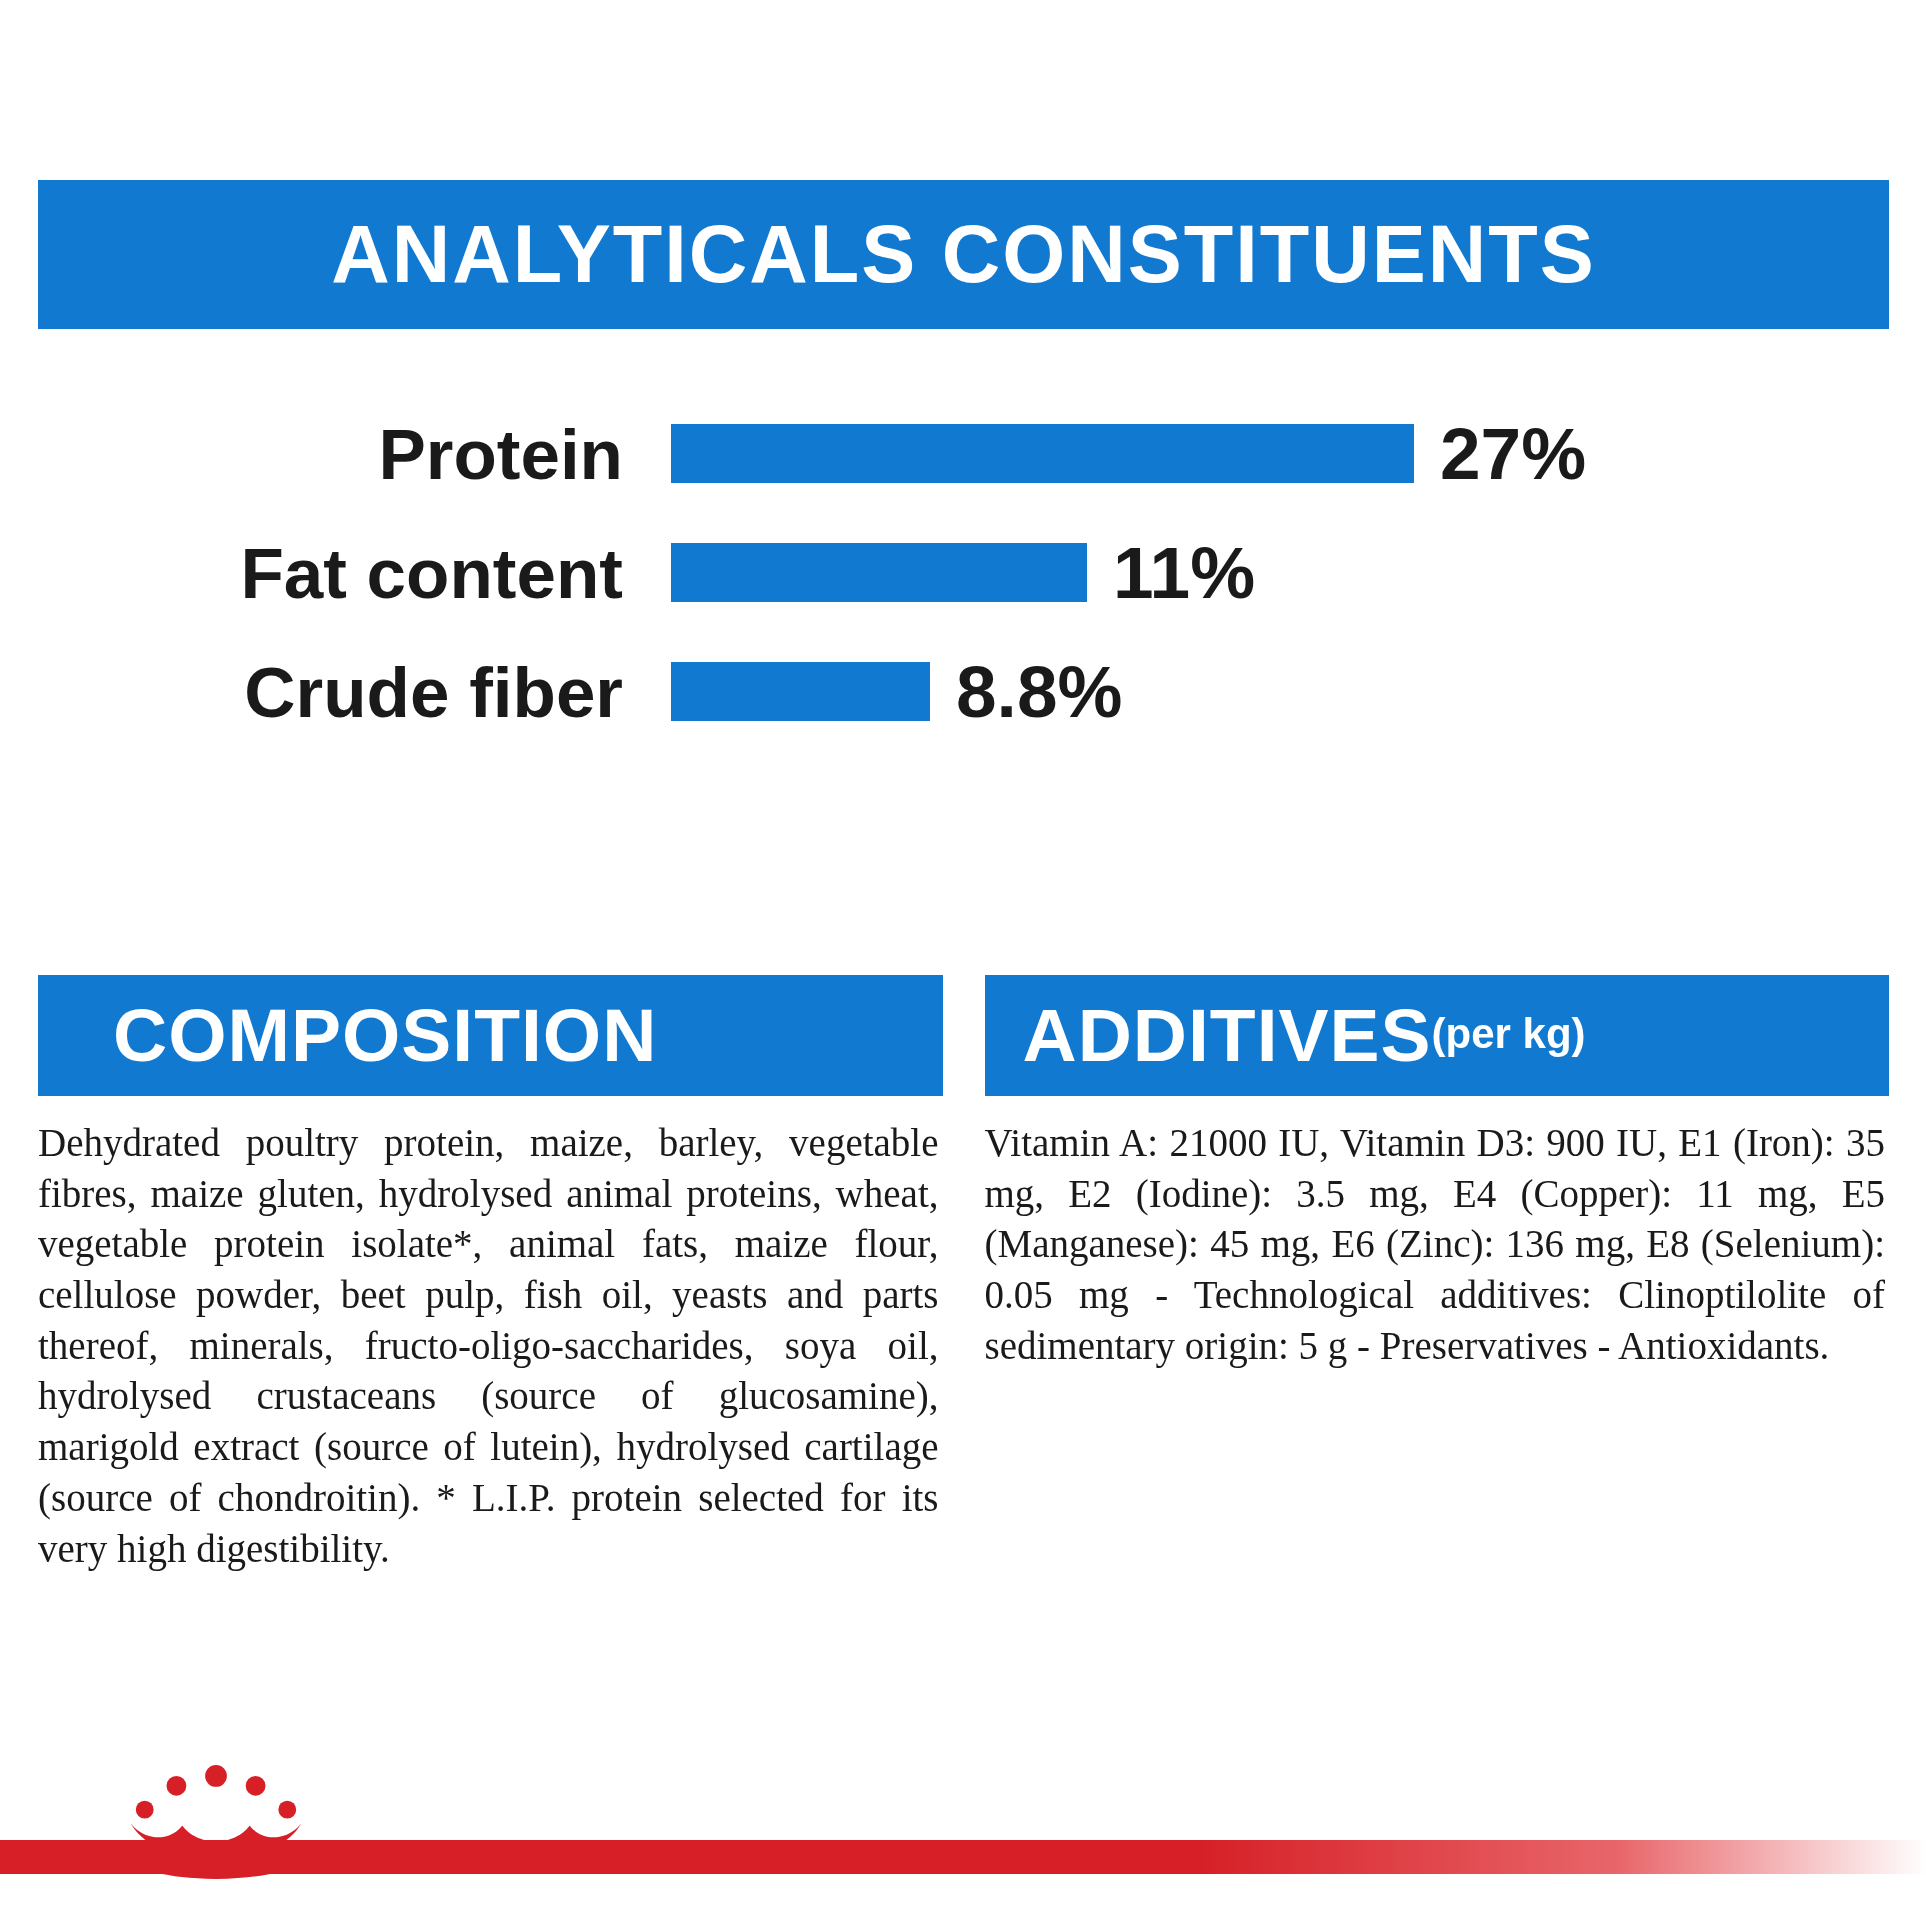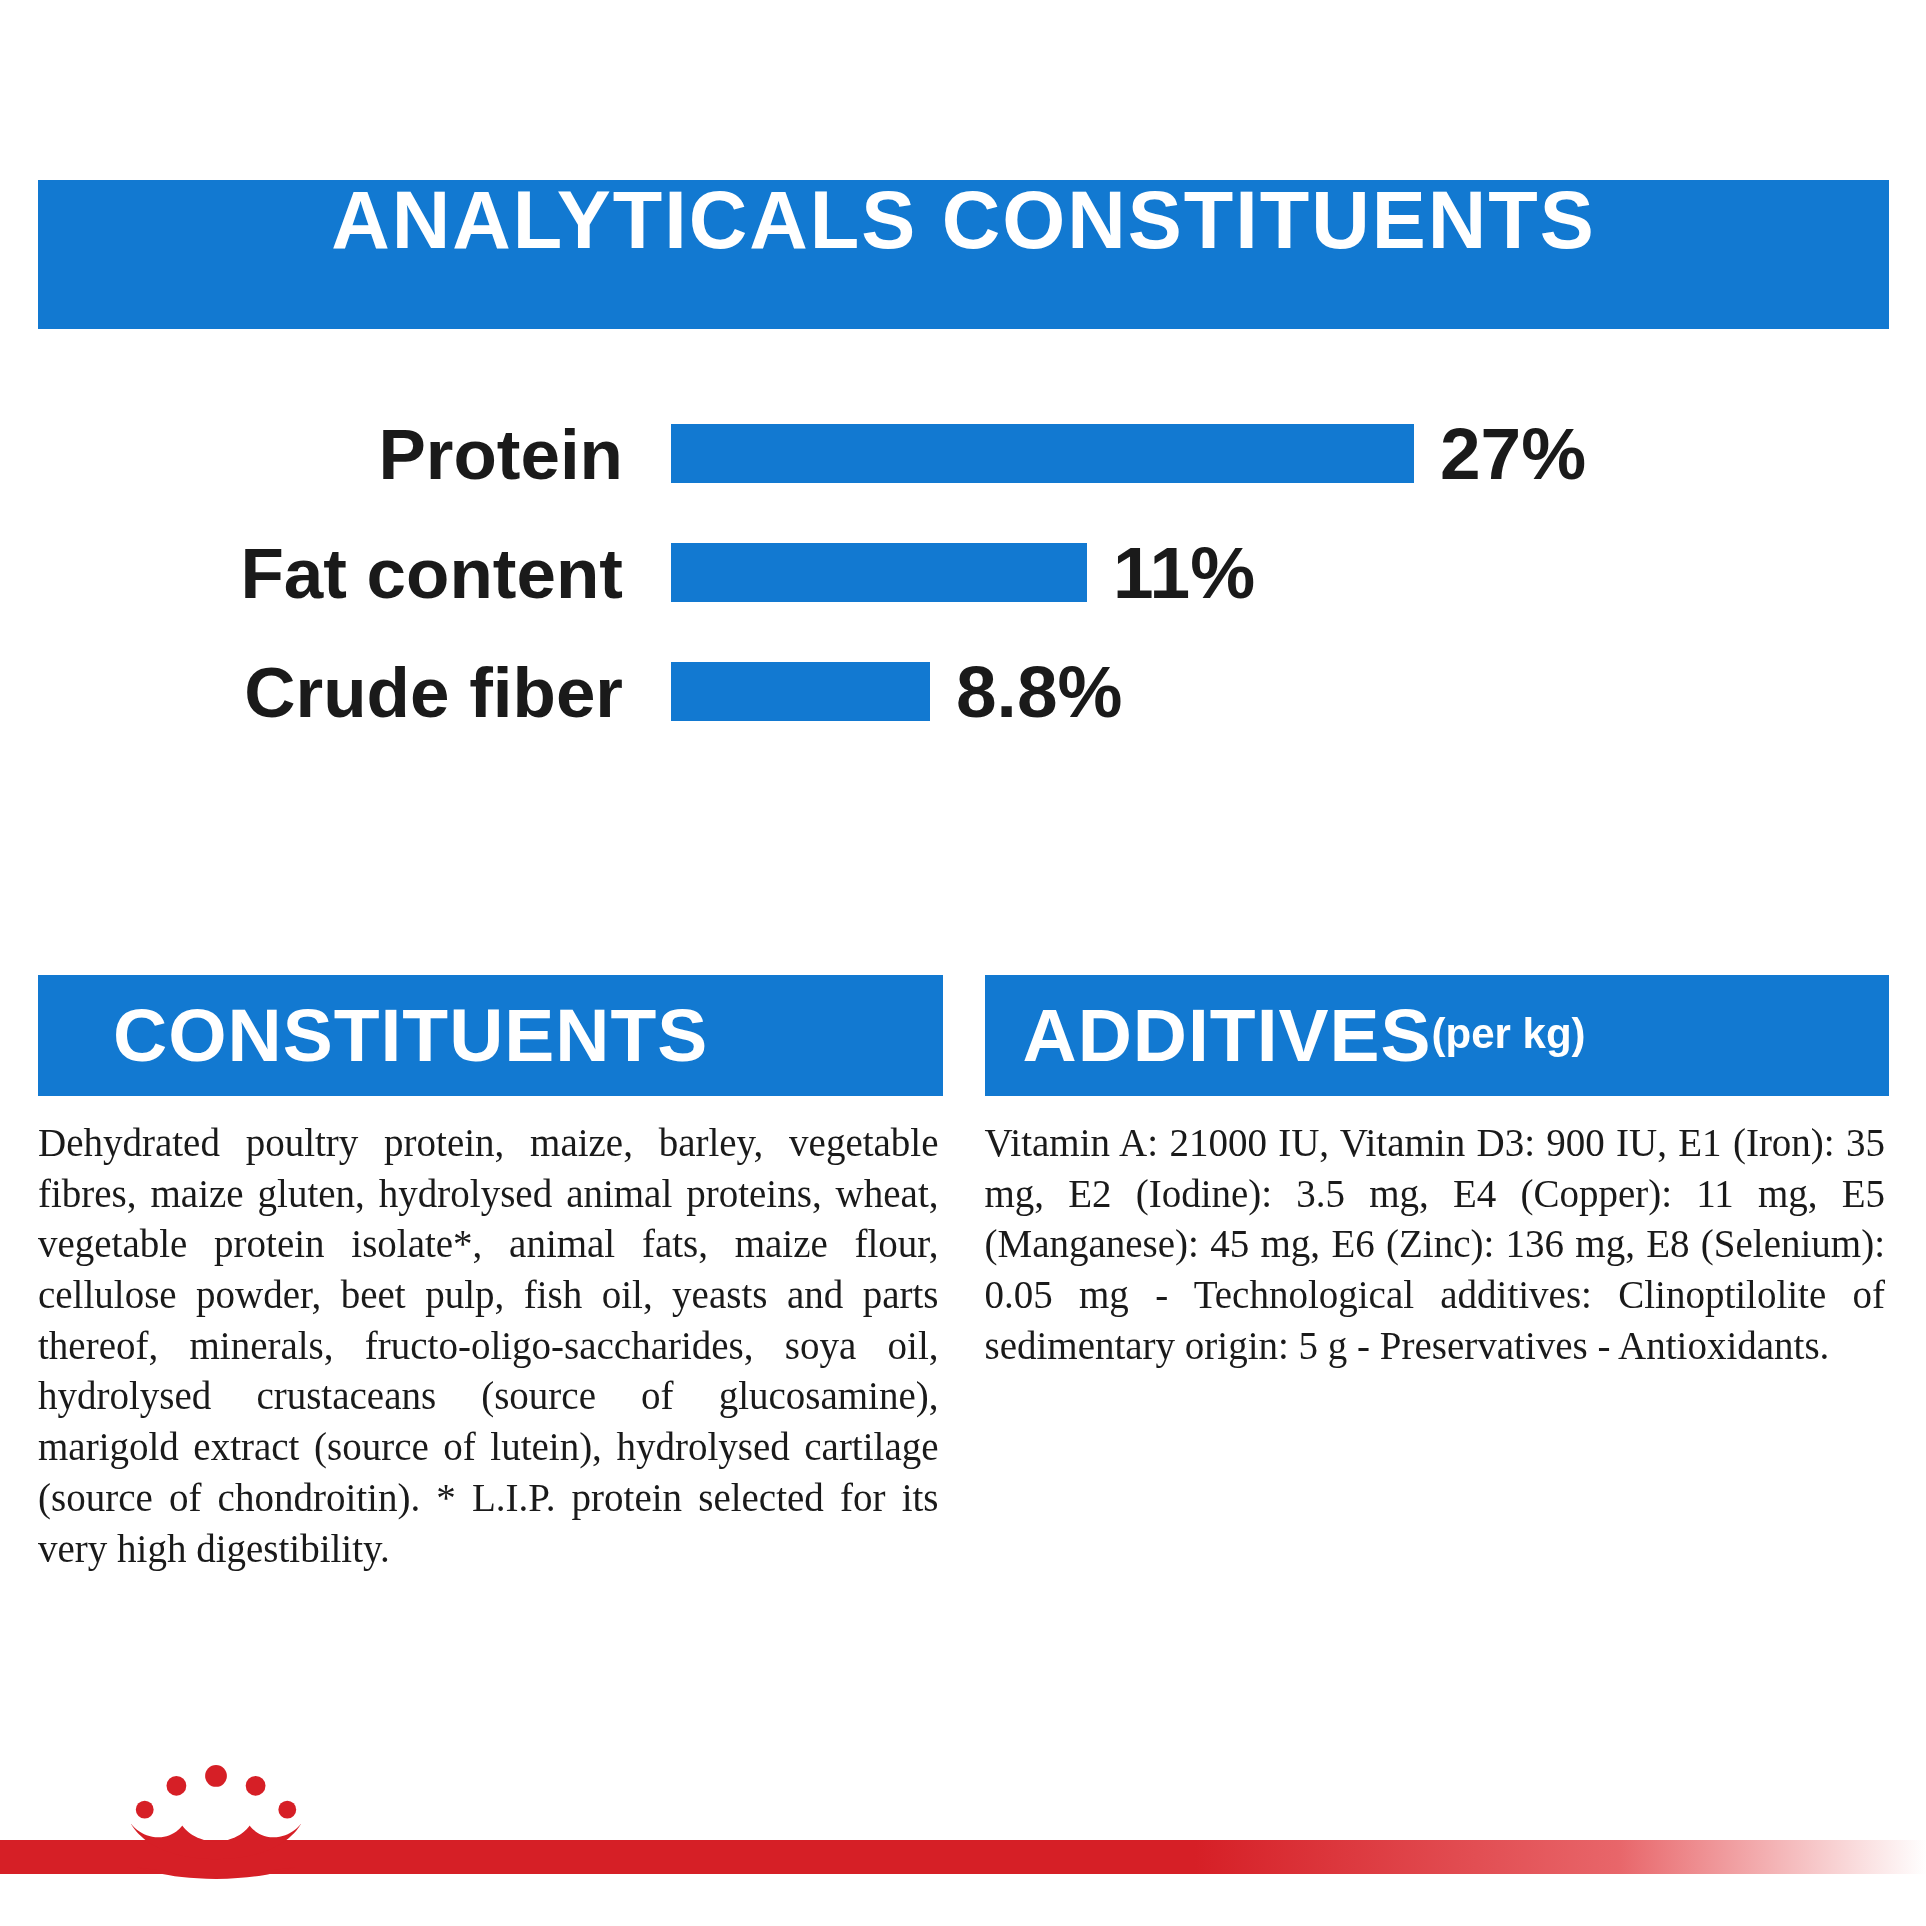--- a/index.html
+++ b/index.html
@@ -18,21 +18,21 @@
   
   .analyticals {
     position: absolute;
     left: 38px; top: 180px;
     width: 1851px;
   }
   .band {
     background: #1279d1;
     color: #ffffff;
     display: flex;
-    align-items: flex-start;
+    align-items: center;
     justify-content: center;
   }
   .analyticals-band {
     height: 149px;
   }
   .analyticals-band .band-title {
     font-size: 81px;
     font-weight: bold;
     letter-spacing: 2px;
     line-height: 1;
@@ -177,21 +177,21 @@
         </div>
       </div>
 
     </div>
   </section>
 
   <div class="columns">
 
     <section class="col">
       <div class="col-band">
-        <span class="col-band-title">CONSTITUENTS</span>
+        <span class="col-band-title">COMPOSITION</span>
       </div>
       <p class="col-body">Dehydrated poultry protein, maize, barley, vegetable fibres, maize gluten, hydrolysed animal proteins, wheat, vegetable protein isolate*, animal fats, maize flour, cellulose powder, beet pulp, fish oil, yeasts and parts thereof, minerals, fructo-oligo-saccharides, soya oil, hydrolysed crustaceans (source of glucosamine), marigold extract (source of lutein), hydrolysed cartilage (source of chondroitin). * L.I.P. protein selected for its very high digestibility.</p>
     </section>
 
     <section class="col">
       <div class="col-band additives">
         <span class="col-band-title">ADDITIVES</span>
         <span class="col-band-sub">(per kg)</span>
       </div>
       <p class="col-body">Vitamin A: 21000 IU, Vitamin D3: 900 IU, E1 (Iron): 35 mg, E2 (Iodine): 3.5 mg, E4 (Copper): 11 mg, E5 (Manganese): 45 mg, E6 (Zinc): 136 mg, E8 (Selenium): 0.05 mg - Technological additives: Clinoptilolite of sedimentary origin: 5 g - Preservatives - Antioxidants.</p>

